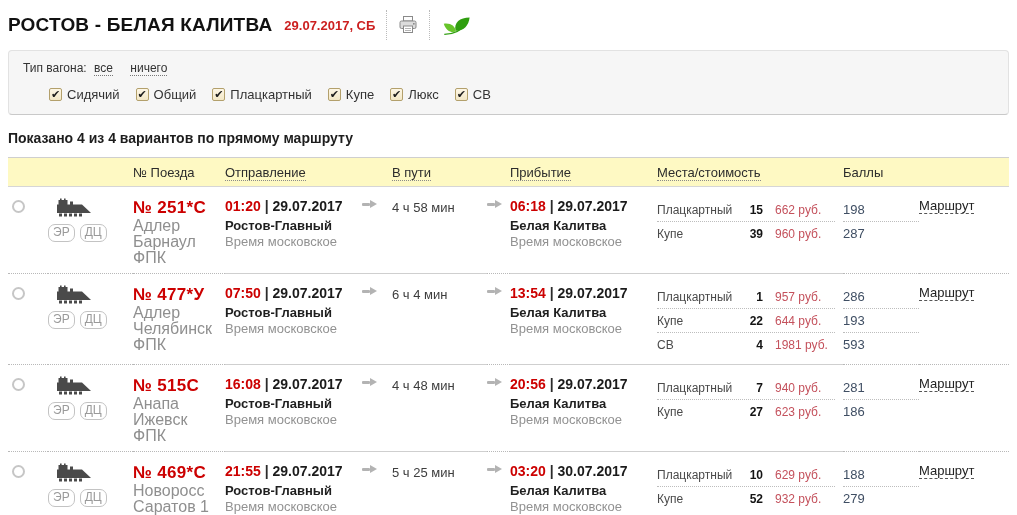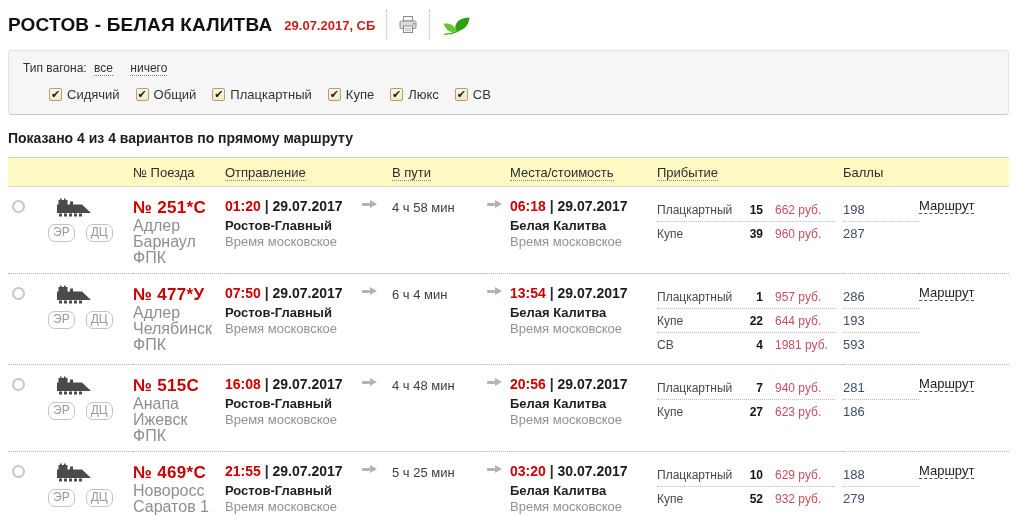--- a/index.html
+++ b/index.html
@@ -40,21 +40,21 @@
   .train-row { display:grid; grid-template-columns:var(--cols); min-height:75px; }
   .train-row > .cell { padding-top:11px; padding-bottom:7px; }
   .train-row:not(:first-child) > .cell { border-top:1px dotted #b8b8b8; }
   .train-row:not(:first-child) > .cell.ssep { border-top:1px solid #cfcfcf; }
 
   .c-radio { padding-left:4px; }
   .radio { display:inline-block; width:13px; height:13px; border:2px solid #c6c6c6;
     border-radius:50%; background:#fff; margin-top:2px; cursor:pointer; }
 
   .train-glyph { margin-left:6px; }
-  .badges { margin-top:3px; display:flex; gap:11px; }
+  .badges { margin-top:3px; display:flex; gap:5px; }
   .badge { border:1px solid #c3c3c3; border-radius:7px; color:#9a9a9a; font-size:12px;
     padding:1px 4px 2px 4px; line-height:1.1; }
 
   .num { font-size:17px; font-weight:bold; color:#cc0000; letter-spacing:.3px; }
   .op-line { font-size:16px; color:#8f8f8f; line-height:16px; }
   .op-line:first-of-type { margin-top:3px; }
 
   .t-line { font-size:14px; font-weight:bold; white-space:nowrap; }
   .t-time { color:#cc0000; }
   .t-time::after { content:" | "; color:#2b2b2b; font-weight:bold; }
@@ -156,22 +156,22 @@
   <div class="summary">Показано 4 из 4 вариантов по прямому маршруту</div>
 
   <div class="thead">
     <div></div>
       <div></div>
     <div><span class="lbl">№ Поезда</span></div>
     <div><span class="lbl sortable">Отправление</span></div>
     <div></div>
     <div><span class="lbl sortable">В пути</span></div>
     <div></div>
+    <div><span class="lbl sortable">Прибытие</span></div>
     <div><span class="lbl sortable">Места/стоимость</span></div>
-    <div><span class="lbl sortable">Прибытие</span></div>
     <div><span class="lbl">Баллы</span></div>
     <div></div>
   </div>
 
   <div class="train-rows">
   <div class="train-row">
     <div class="cell c-radio"><span class="radio"></span></div>
     <div class="cell c-icon">
       <svg class="train-glyph" width="40" height="20" viewBox="0 0 40 20">
         <rect x="3" y="6.5" width="25" height="8.5" fill="#4a4a4a"></rect>

